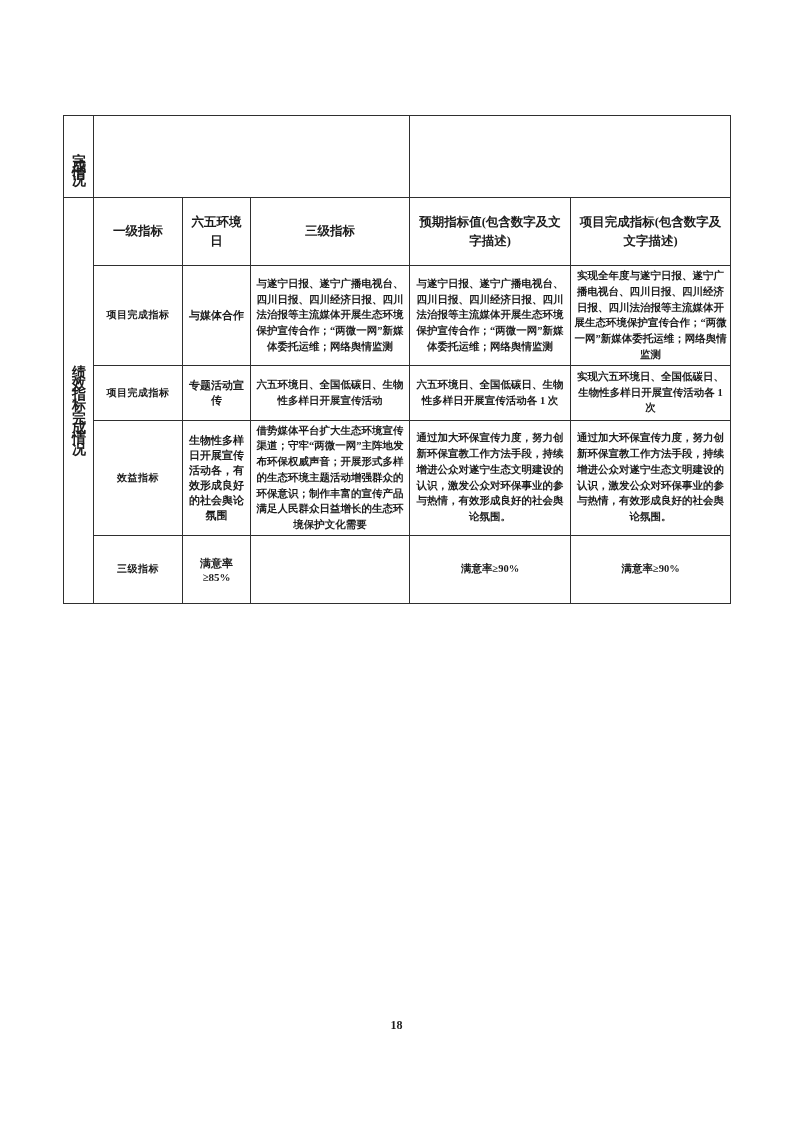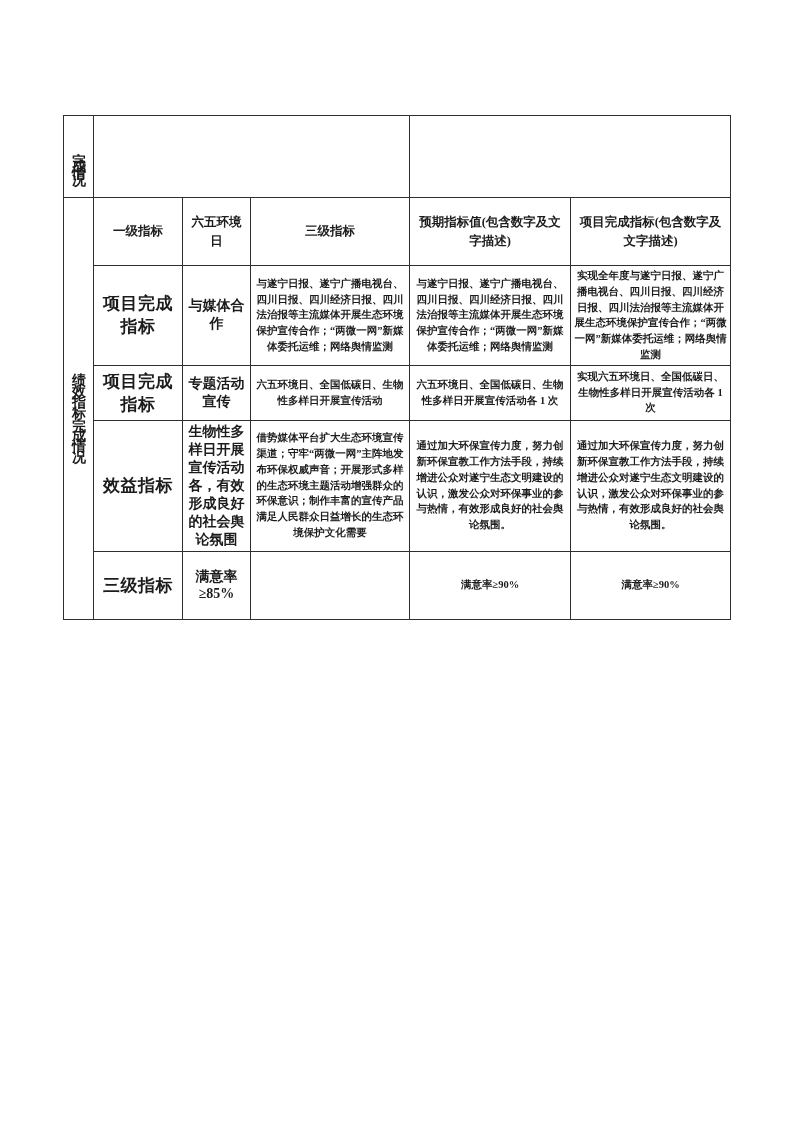--- a/index.html
+++ b/index.html
@@ -28,22 +28,22 @@
   .vlabel-wrap {
     display:inline-block;
     writing-mode:vertical-lr;
     text-orientation:upright;
     font-weight:bold;
     font-size:14px;
     letter-spacing:7px;
     line-height:1;
   }
   .vlabel-wrap.section { letter-spacing:11px; }
-  td.lab1 { font-weight:bold; font-size:17px; letter-spacing:0.5px; }
-  td.lab2 { font-weight:bold; font-size:14px; }
+  td.lab1 { font-weight:bold; font-size:10px; letter-spacing:0.5px; }
+  td.lab2 { font-weight:bold; font-size:11px; }
   td.hdr  { font-weight:bold; font-size:12.5px; line-height:1.5; }
   td.content { font-weight:bold; font-size:10.5px; line-height:1.5; }
   .page-number {
     position:absolute; left:0; top:1018px;
     width:100%;
     text-align:center;
     font-size:12px;
     font-weight:bold;
   }
 </style>
@@ -109,13 +109,14 @@
     <tr style="height:68px">
       <td class="lab1">三级指标</td>
       <td class="lab2">满意率≥85%</td>
       <td class="content"></td>
       <td class="content">满意率≥90%</td>
       <td class="content">满意率≥90%</td>
     </tr>
   </tbody>
     </table>
 
+  <div class="page-number">18</div>
 </div>
 
 </body></html>

